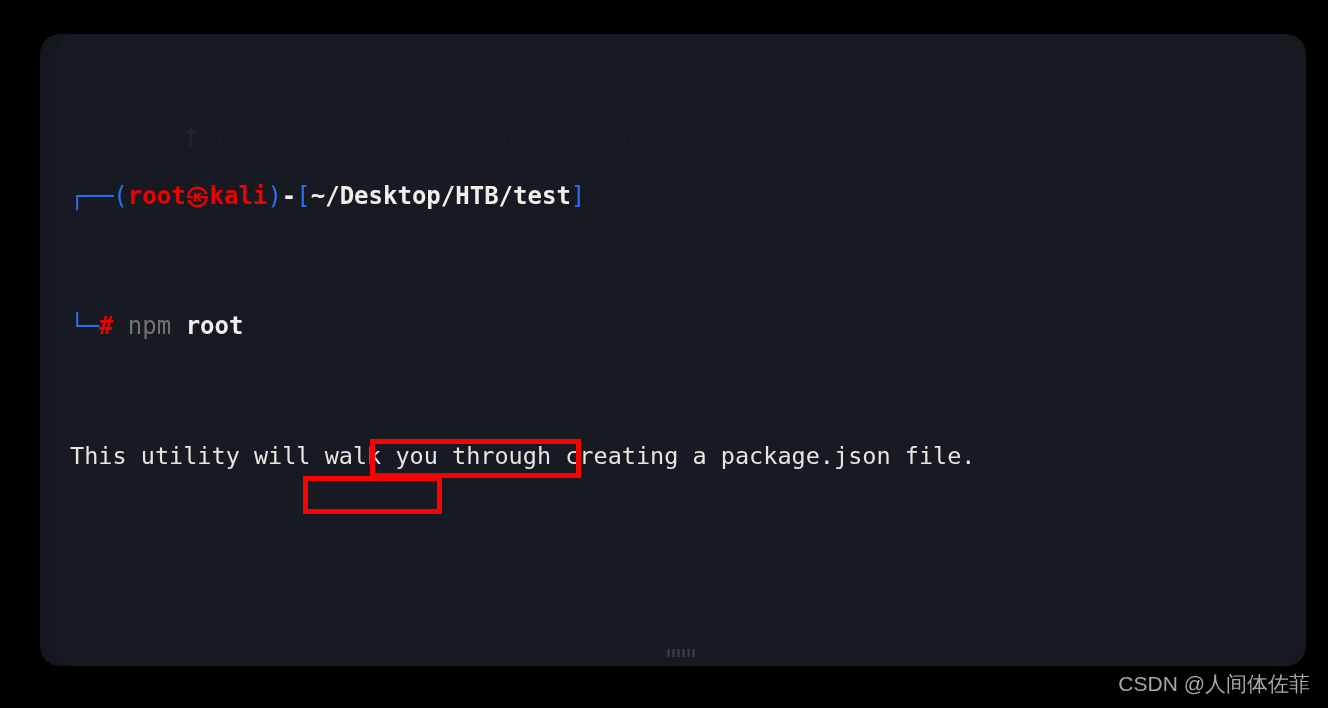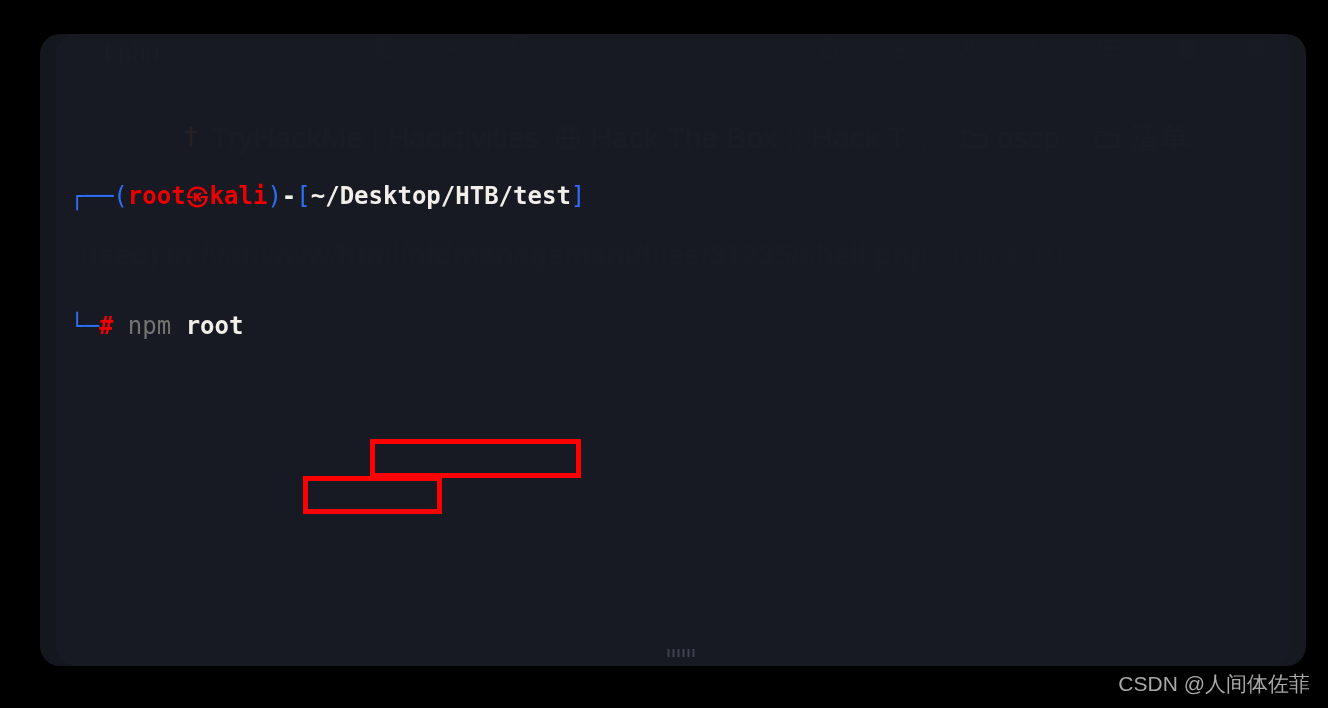--- a/index.html
+++ b/index.html
@@ -287,20 +287,21 @@
 </div>
 
 <div class="terminal">
 
   <div class="term-body">
 
     <div class="line prompt-line1"><span class="c-blue">┌──</span><span class="c-blue">(</span><span class="c-red">root</span><span class="c-red">㉿</span><span class="c-red">kali</span><span class="c-blue">)</span><span class="c-white">-</span><span class="c-blue">[</span><span class="c-white">~/Desktop/HTB/test</span><span class="c-blue">]</span></div>
 
     <div class="line prompt-line2"><span class="c-blue">└─</span><span class="c-red">#</span><span> </span><span class="c-teal">npm</span><span> </span><span class="c-white">root</span></div>
 
+    <div class="line">This utility will walk you through creating a package.json file.</div>
     <div class="line blank"></div>
     
     
     
     
     
     
     
     
     

